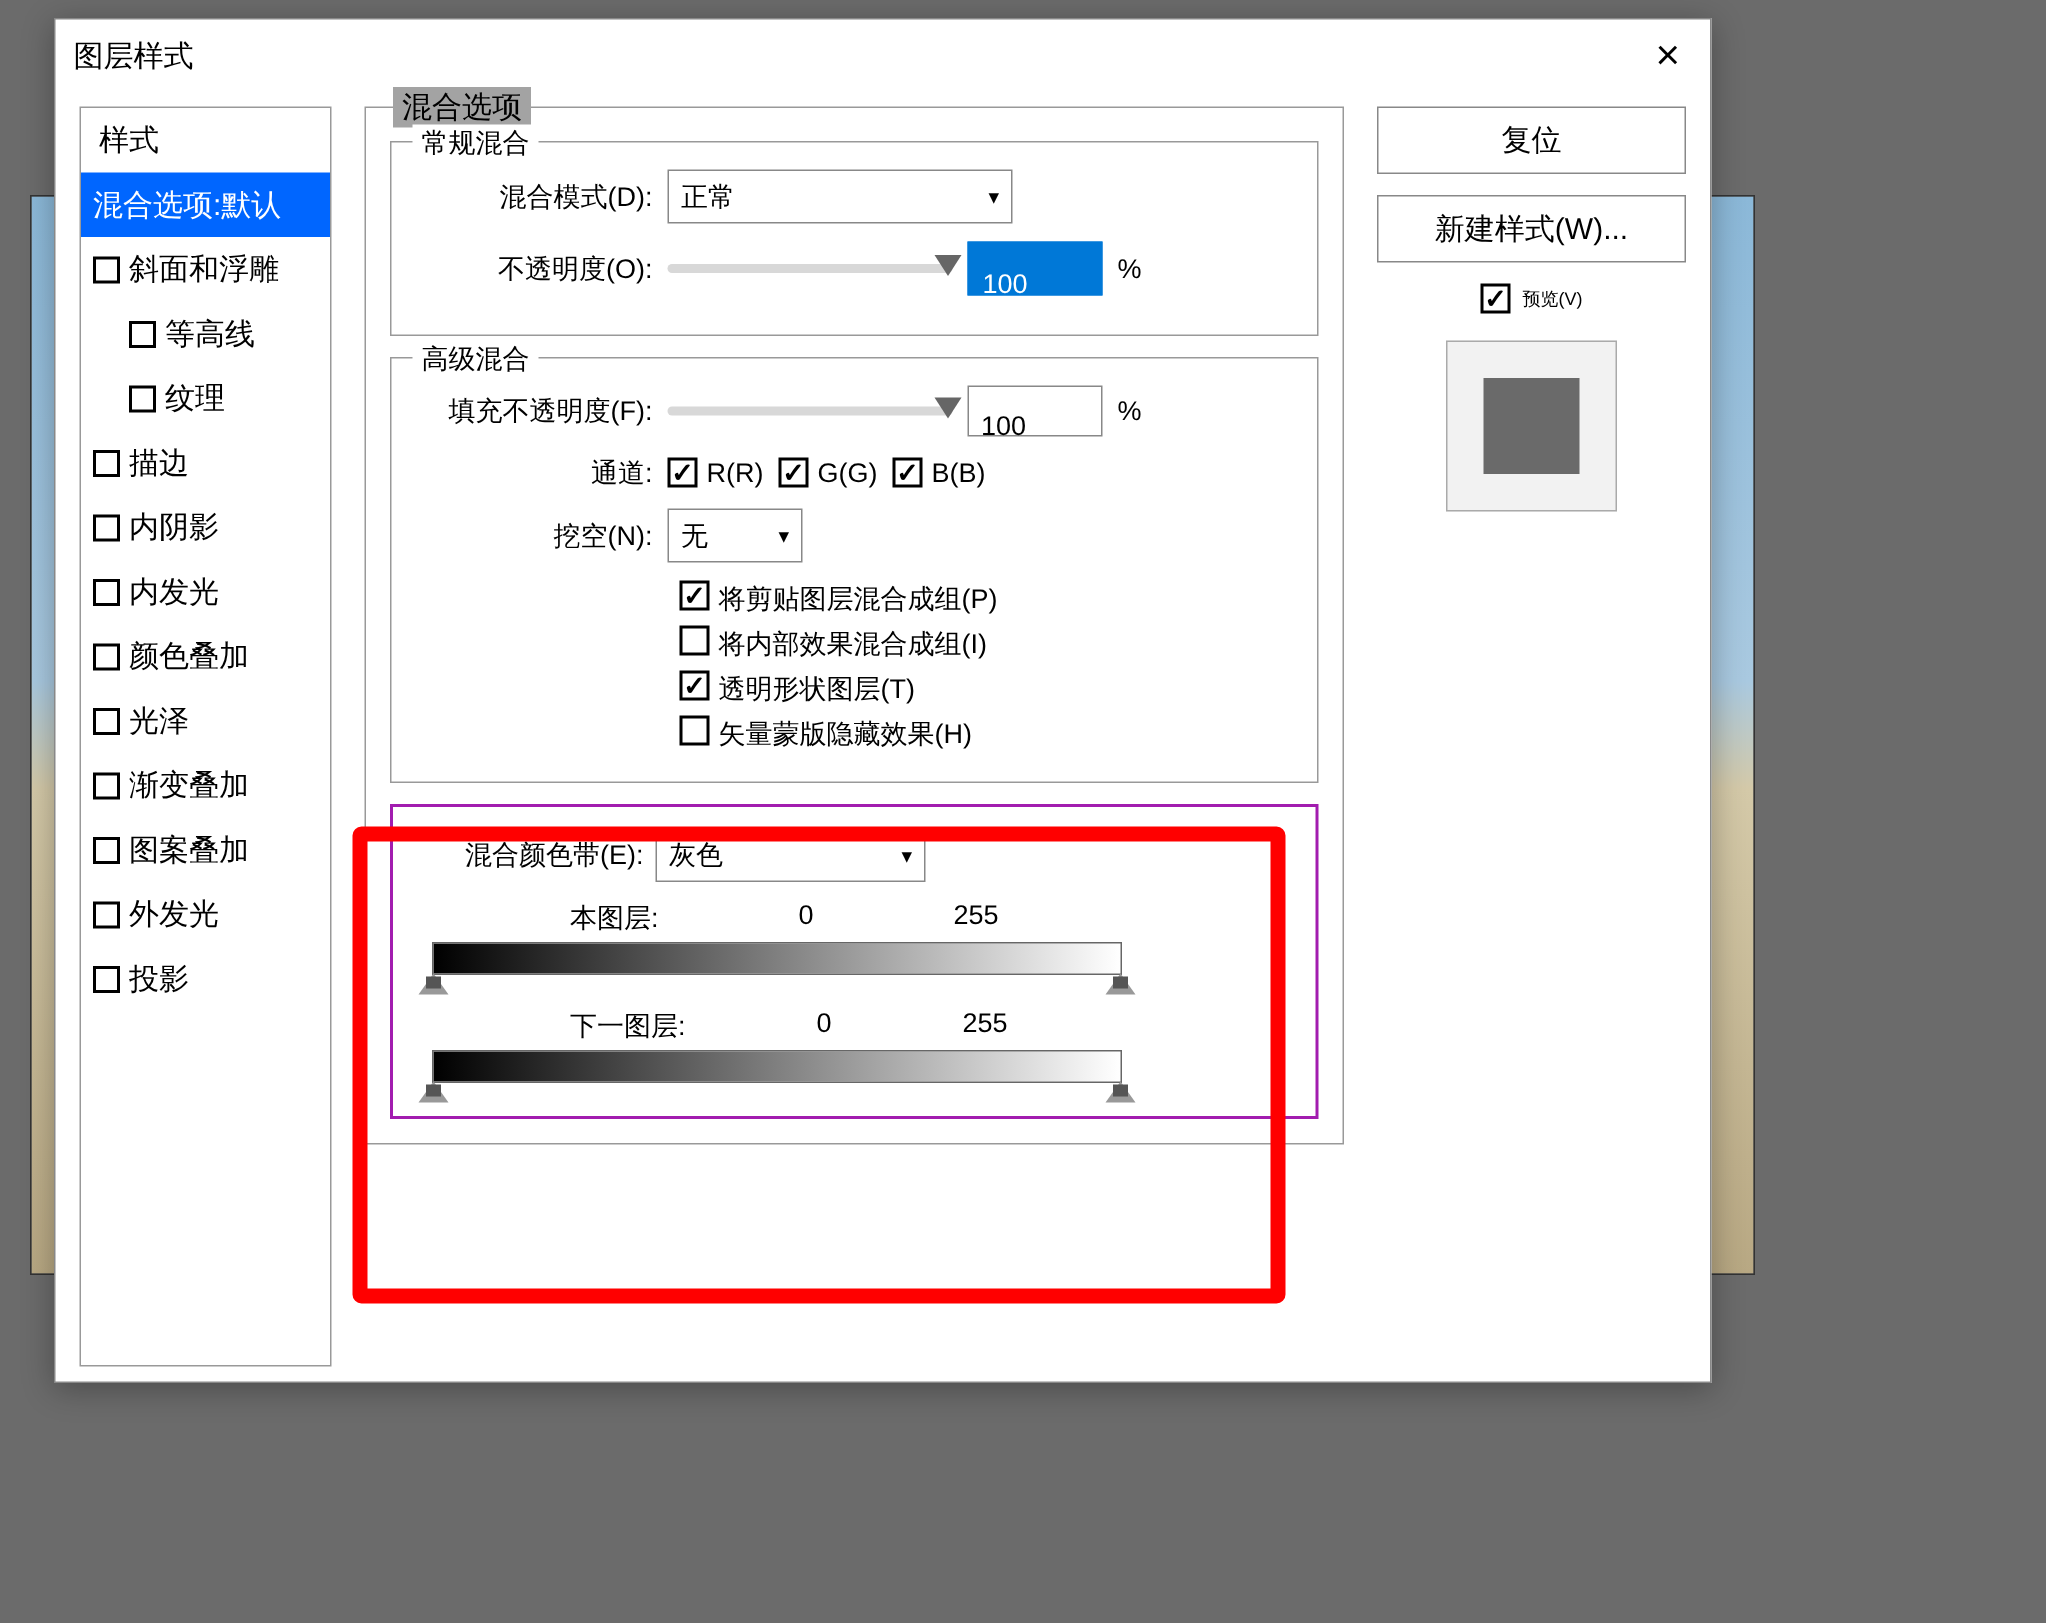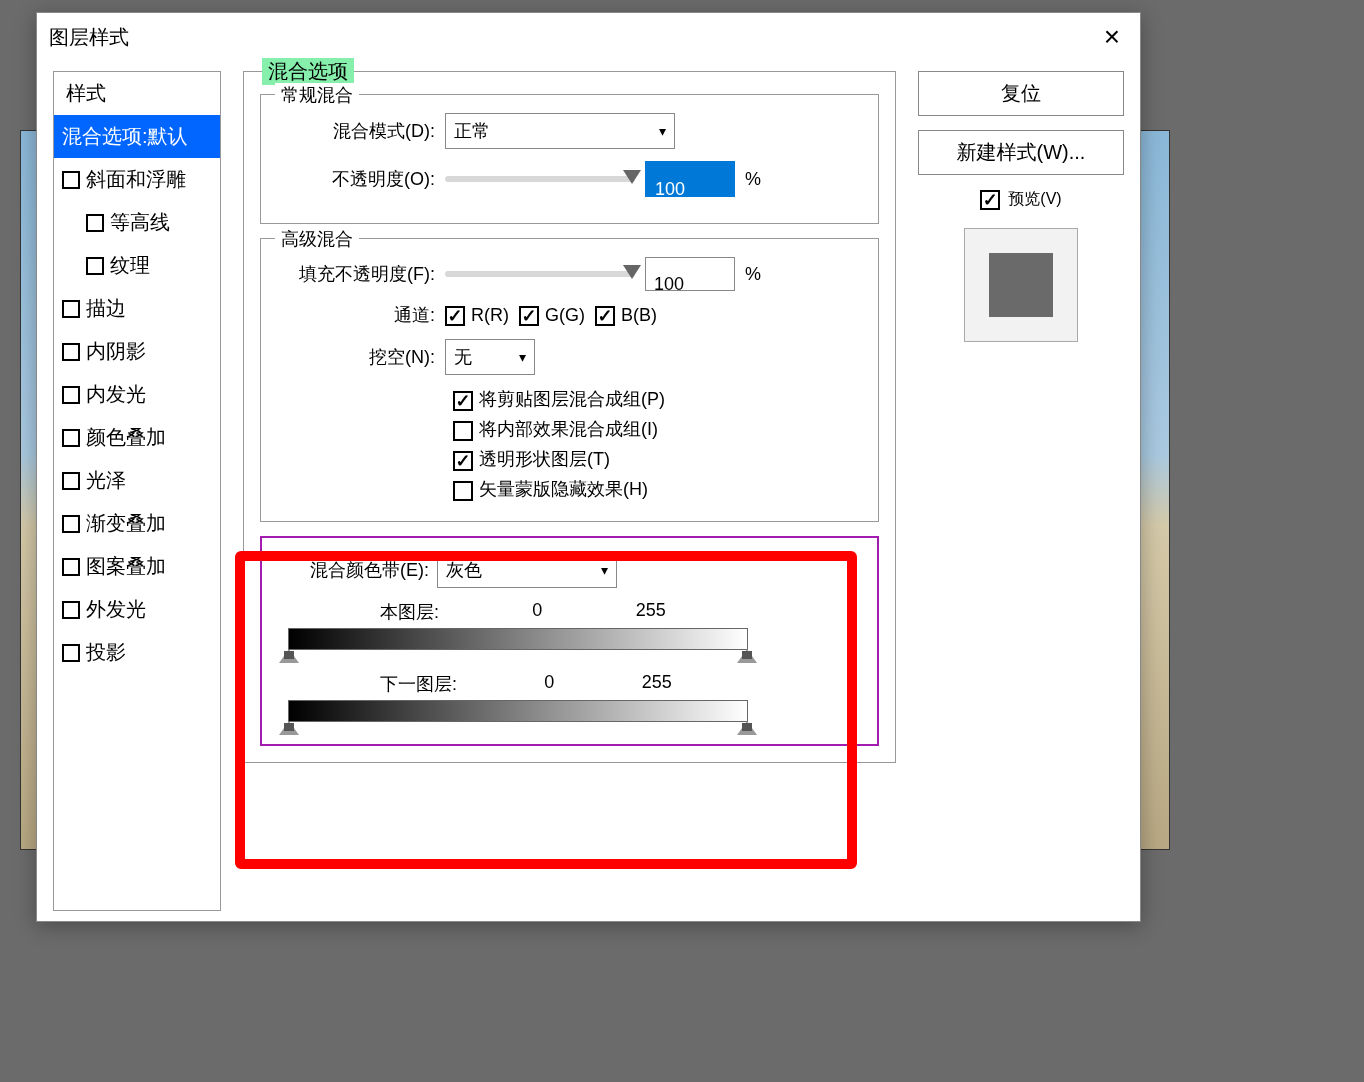--- a/index.html
+++ b/index.html
@@ -72,21 +72,21 @@
 .fieldset {
   border: 1px solid #999;
   padding: 22px 16px 16px;
   position: relative;
   margin-bottom: 12px;
 }
 .fieldset > .legend {
   position: absolute;
   top: -14px;
   left: 18px;
-  background: #86efac;
+  background: #a3a3a3;
   padding: 0 6px;
   font-size: 20px;
 }
 .inner-fieldset {
   border: 1px solid #999;
   padding: 18px 14px 14px;
   position: relative;
   margin-bottom: 14px;
 }
 .inner-fieldset > .legend {
@@ -156,21 +156,21 @@
   margin-right: 2px;
 }
 .chk.on::after {
   content: "✓";
   font-size: 18px;
   line-height: 1;
   font-weight: bold;
 }
 .chanrow { display: flex; align-items: center; }
 .chanrow .label { width: 160px; text-align: right; }
-.chkline { display: flex; align-items: flex-end; gap: 4px; }
+.chkline { display: flex; align-items: flex-start; gap: 4px; }
 .opts { margin-left: 178px; }
 .opts .chkline { margin-bottom: 6px; }
 .blend-if-fieldset {
   border: 2px solid #a21caf;
   padding: 14px 18px 18px;
   position: relative;
 }
 .blend-if-head {
   display: flex;
   align-items: center;
@@ -235,21 +235,21 @@
   cursor: pointer;
 }
 .btn.primary {
   border: 3px solid #0060d8;
 }
 .preview-chk {
   display: flex;
   align-items: center;
   gap: 6px;
   justify-content: center;
-  font-size: 16px;
+  font-size: 12px;
 }
 .preview-box {
   width: 114px; height: 114px;
   border: 1px solid #aaa;
   background: #f2f2f2;
   margin: 4px auto 0;
   display: flex;
   align-items: center;
   justify-content: center;
 }

